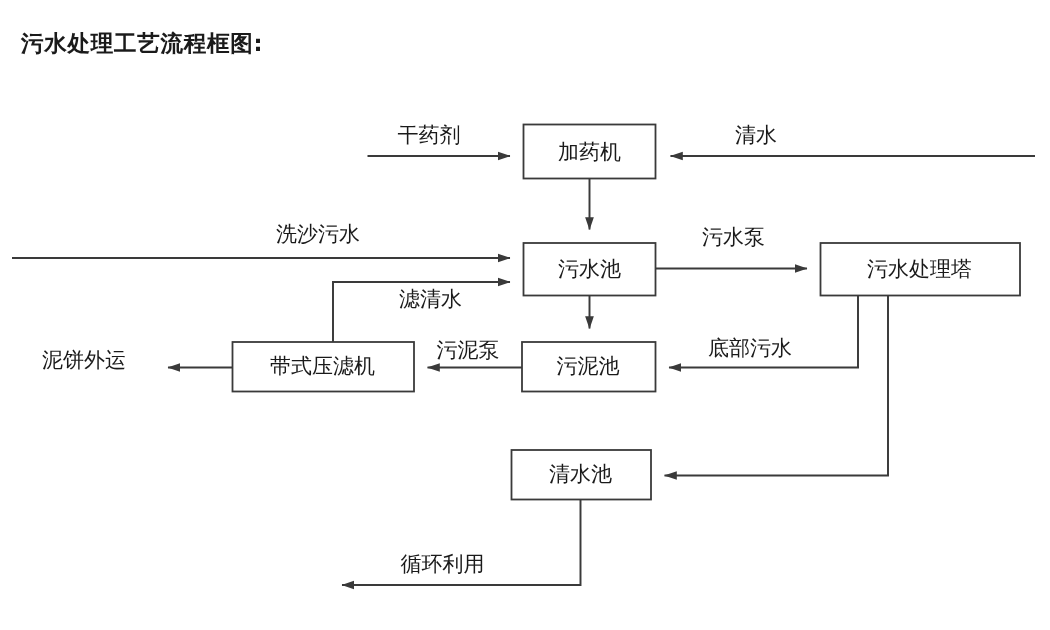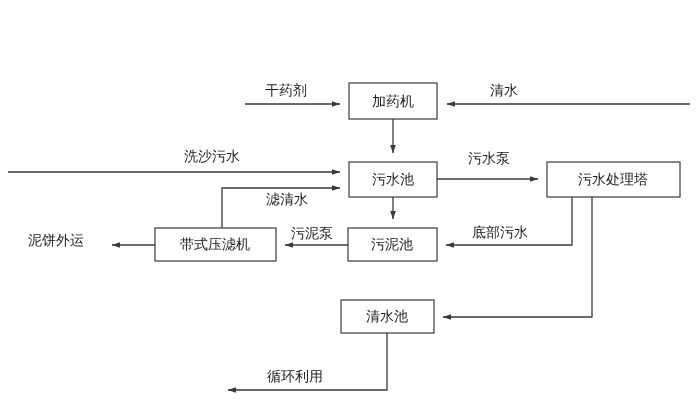--- a/index.html
+++ b/index.html
@@ -62,20 +62,21 @@
     fill: #1a1a1a;
     text-anchor: middle;
     dominant-baseline: middle;
   }
 </style>
 </head>
 <body>
 
 <div id="page">
 
+  <div id="title">污水处理工艺流程框图:</div>
 
   <svg id="diagram" viewBox="0 0 700 420">
     <defs>
       <marker id="arrow" markerWidth="9" markerHeight="9" refX="8.2" refY="3.2" orient="auto" markerUnits="userSpaceOnUse">
         <path d="M0,0.3 L8.5,3.2 L0,6.1 z" fill="#3a3a3a"></path>
       </marker>
     </defs>
 
     <path class="edge-line" d="M245,104 L340,104" marker-end="url(#arrow)"></path>
 

